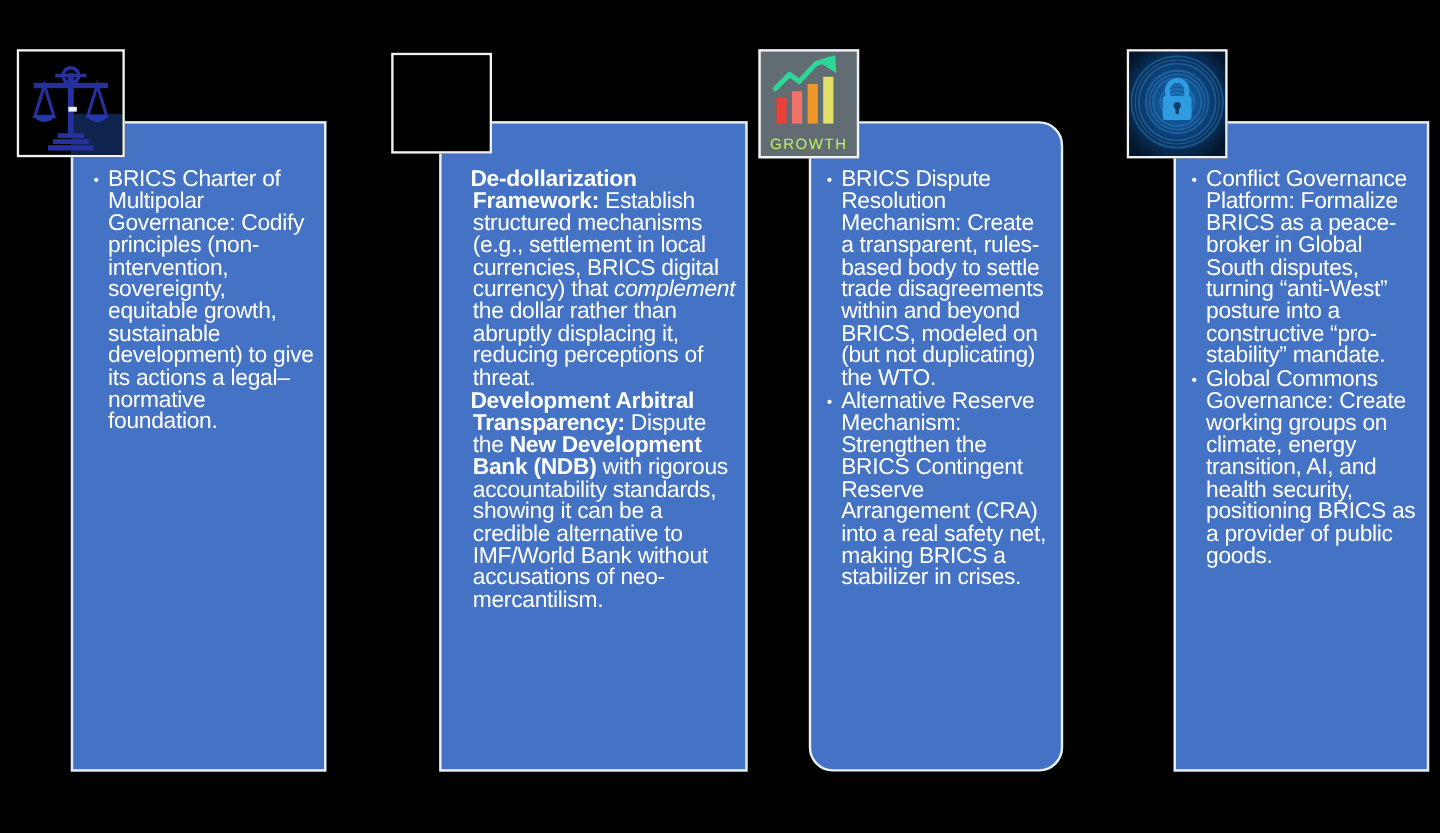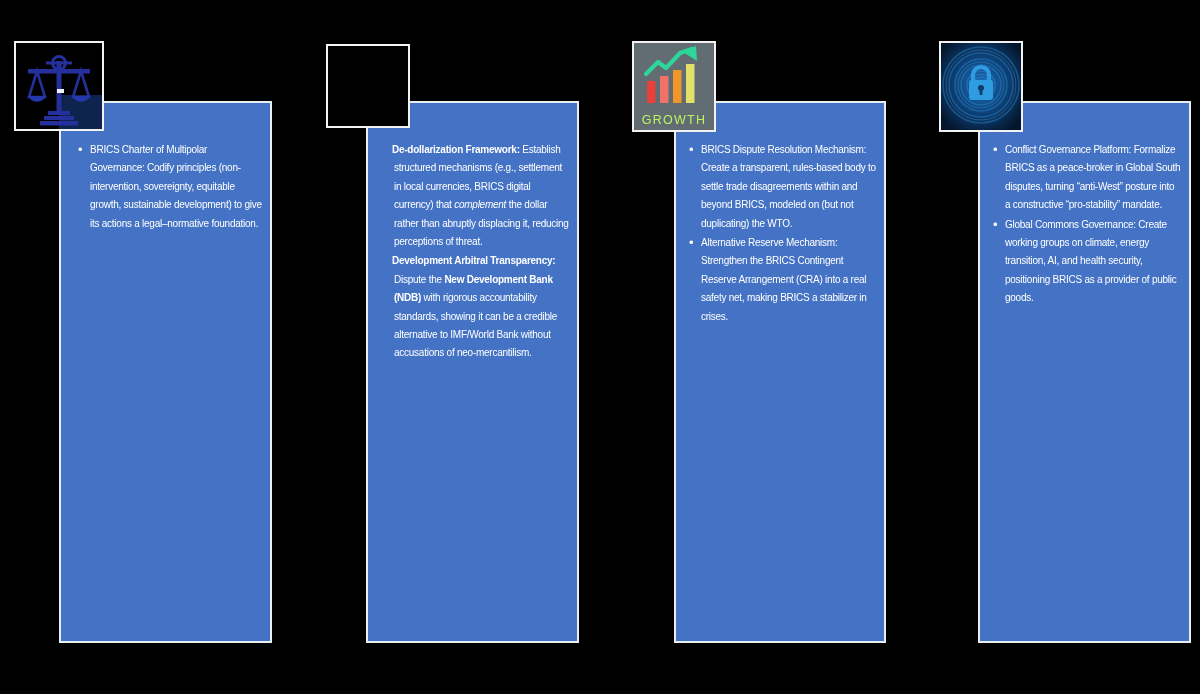--- a/index.html
+++ b/index.html
@@ -40,21 +40,21 @@
   ul.bullets {
     list-style: none;
     margin: 0;
     padding: 0;
   }
   ul.bullets > li {
     position: relative;
     padding-left: 13px;
     margin: 0 0 1px 0;
     color: #ffffff;
-    font-size: 10px;
+    font-size: 19px;
     line-height: 18.4px;
     letter-spacing: -0.25px;
     text-align: left;
   }
   ul.bullets > li::before {
     content: "\2022";
     position: absolute;
     left: 1px;
     top: 0;
     color: #ffffff;
@@ -103,34 +103,34 @@
   <div class="card" style="left:59px; top:101px; width:213px; height:542px;">
     <div class="card-inner" style="padding-top:38px; padding-left:16px; padding-right:8px;">
       <ul class="bullets">
         <li>
           <span>BRICS Charter of Multipolar Governance:</span><span> Codify principles (non-intervention, sovereignty, equitable growth, sustainable development) to give its actions a legal–normative foundation.</span>
         </li>
       </ul>
     </div>
   </div>
 
-  <div class="card" style="left:366px; top:101px; width:213px; height:542px;">
+  <div class="card" style="left:366px; top:101px; width:257px; height:542px;">
     <div class="card-inner" style="padding-top:38px; padding-left:12px; padding-right:8px;">
       <ul class="bullets nobullet">
         <li>
           <span class="b">De-dollarization Framework:</span><span> Establish structured mechanisms (e.g., settlement in local currencies, BRICS digital currency) that </span><span class="i">complement</span><span> the dollar rather than abruptly displacing it, reducing perceptions of threat.</span>
         </li>
         <li>
           <span class="b">Development Arbitral Transparency:</span><span> Dispute the </span><span class="b">New Development Bank (NDB)</span><span> with rigorous accountability standards, showing it can be a credible alternative to IMF/World Bank without accusations of neo-mercantilism.</span>
         </li>
       </ul>
     </div>
   </div>
 
-  <div class="card" style="left:674px; top:101px; width:212px; height:542px;">
+  <div class="card" style="left:674px; top:101px; width:212px; height:542px;border-radius:20px;">
     <div class="card-inner" style="padding-top:38px; padding-left:12px; padding-right:8px;">
       <ul class="bullets">
         <li>
           <span>BRICS Dispute Resolution Mechanism:</span><span> Create a transparent, rules-based body to settle trade disagreements within and beyond BRICS, modeled on (but not duplicating) the WTO.</span>
         </li>
         <li>
           <span>Alternative Reserve Mechanism:</span><span> Strengthen the BRICS Contingent Reserve Arrangement (CRA) into a real safety net, making BRICS a stabilizer in crises.</span>
         </li>
       </ul>
     </div>

